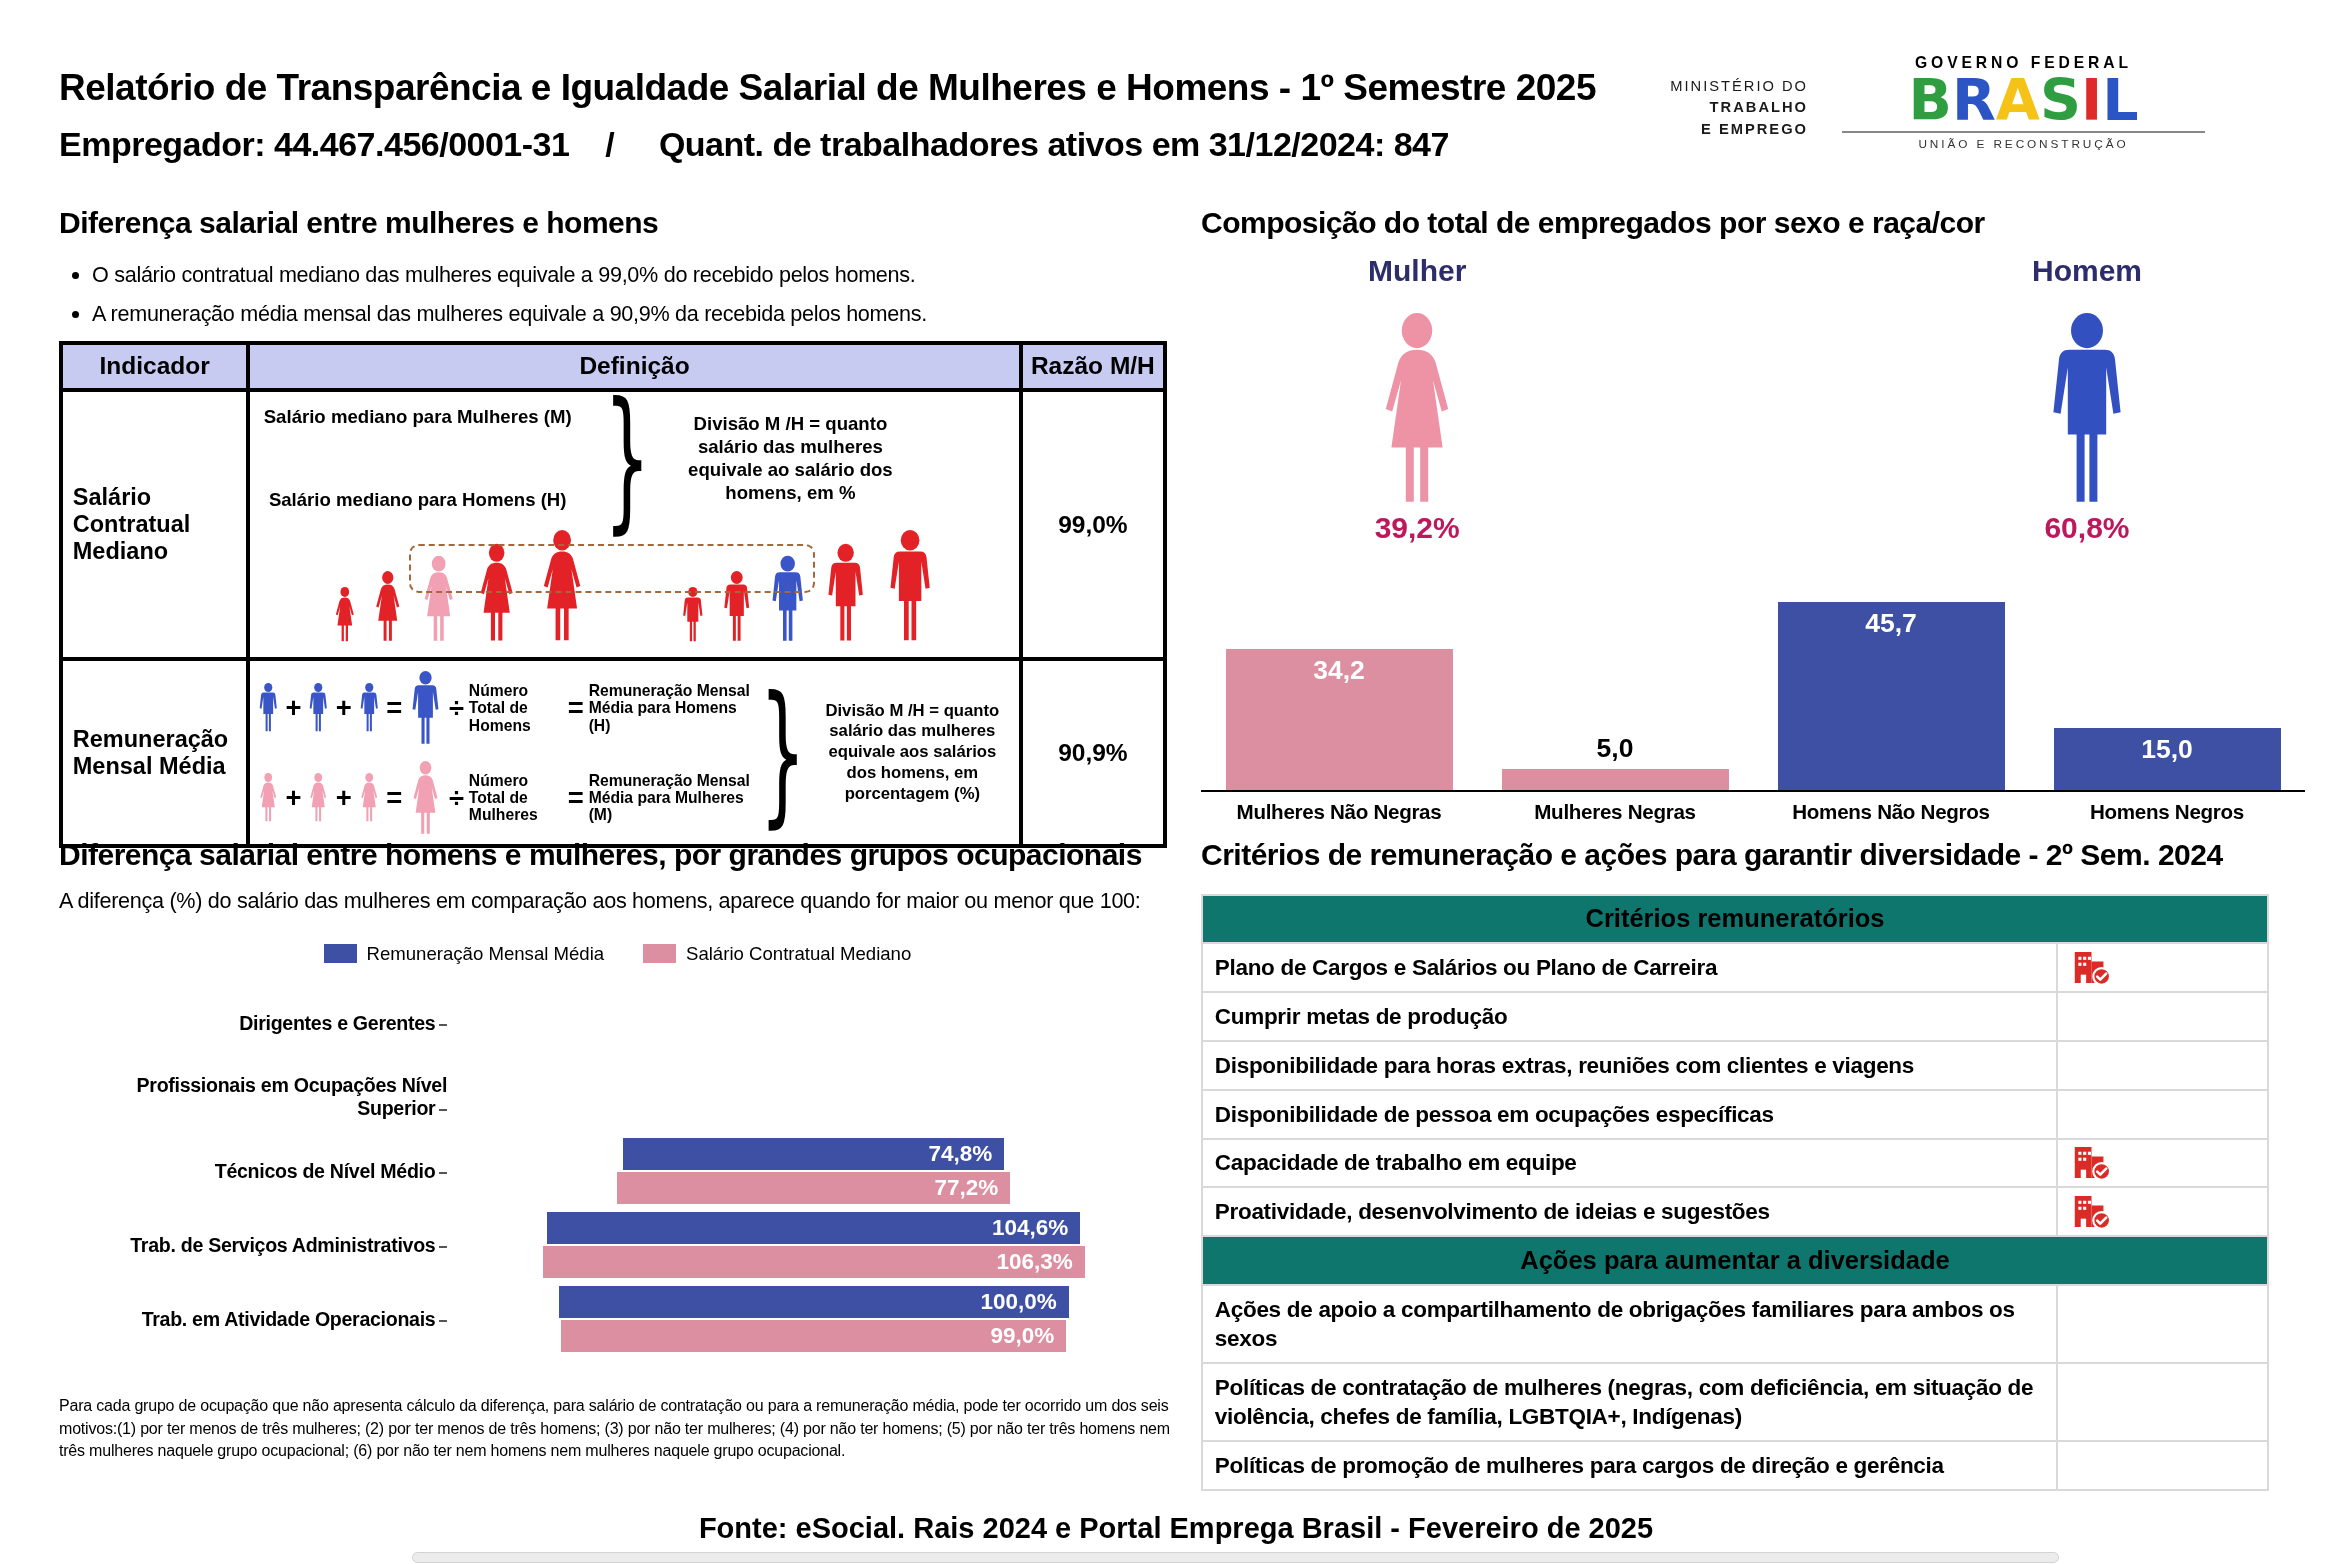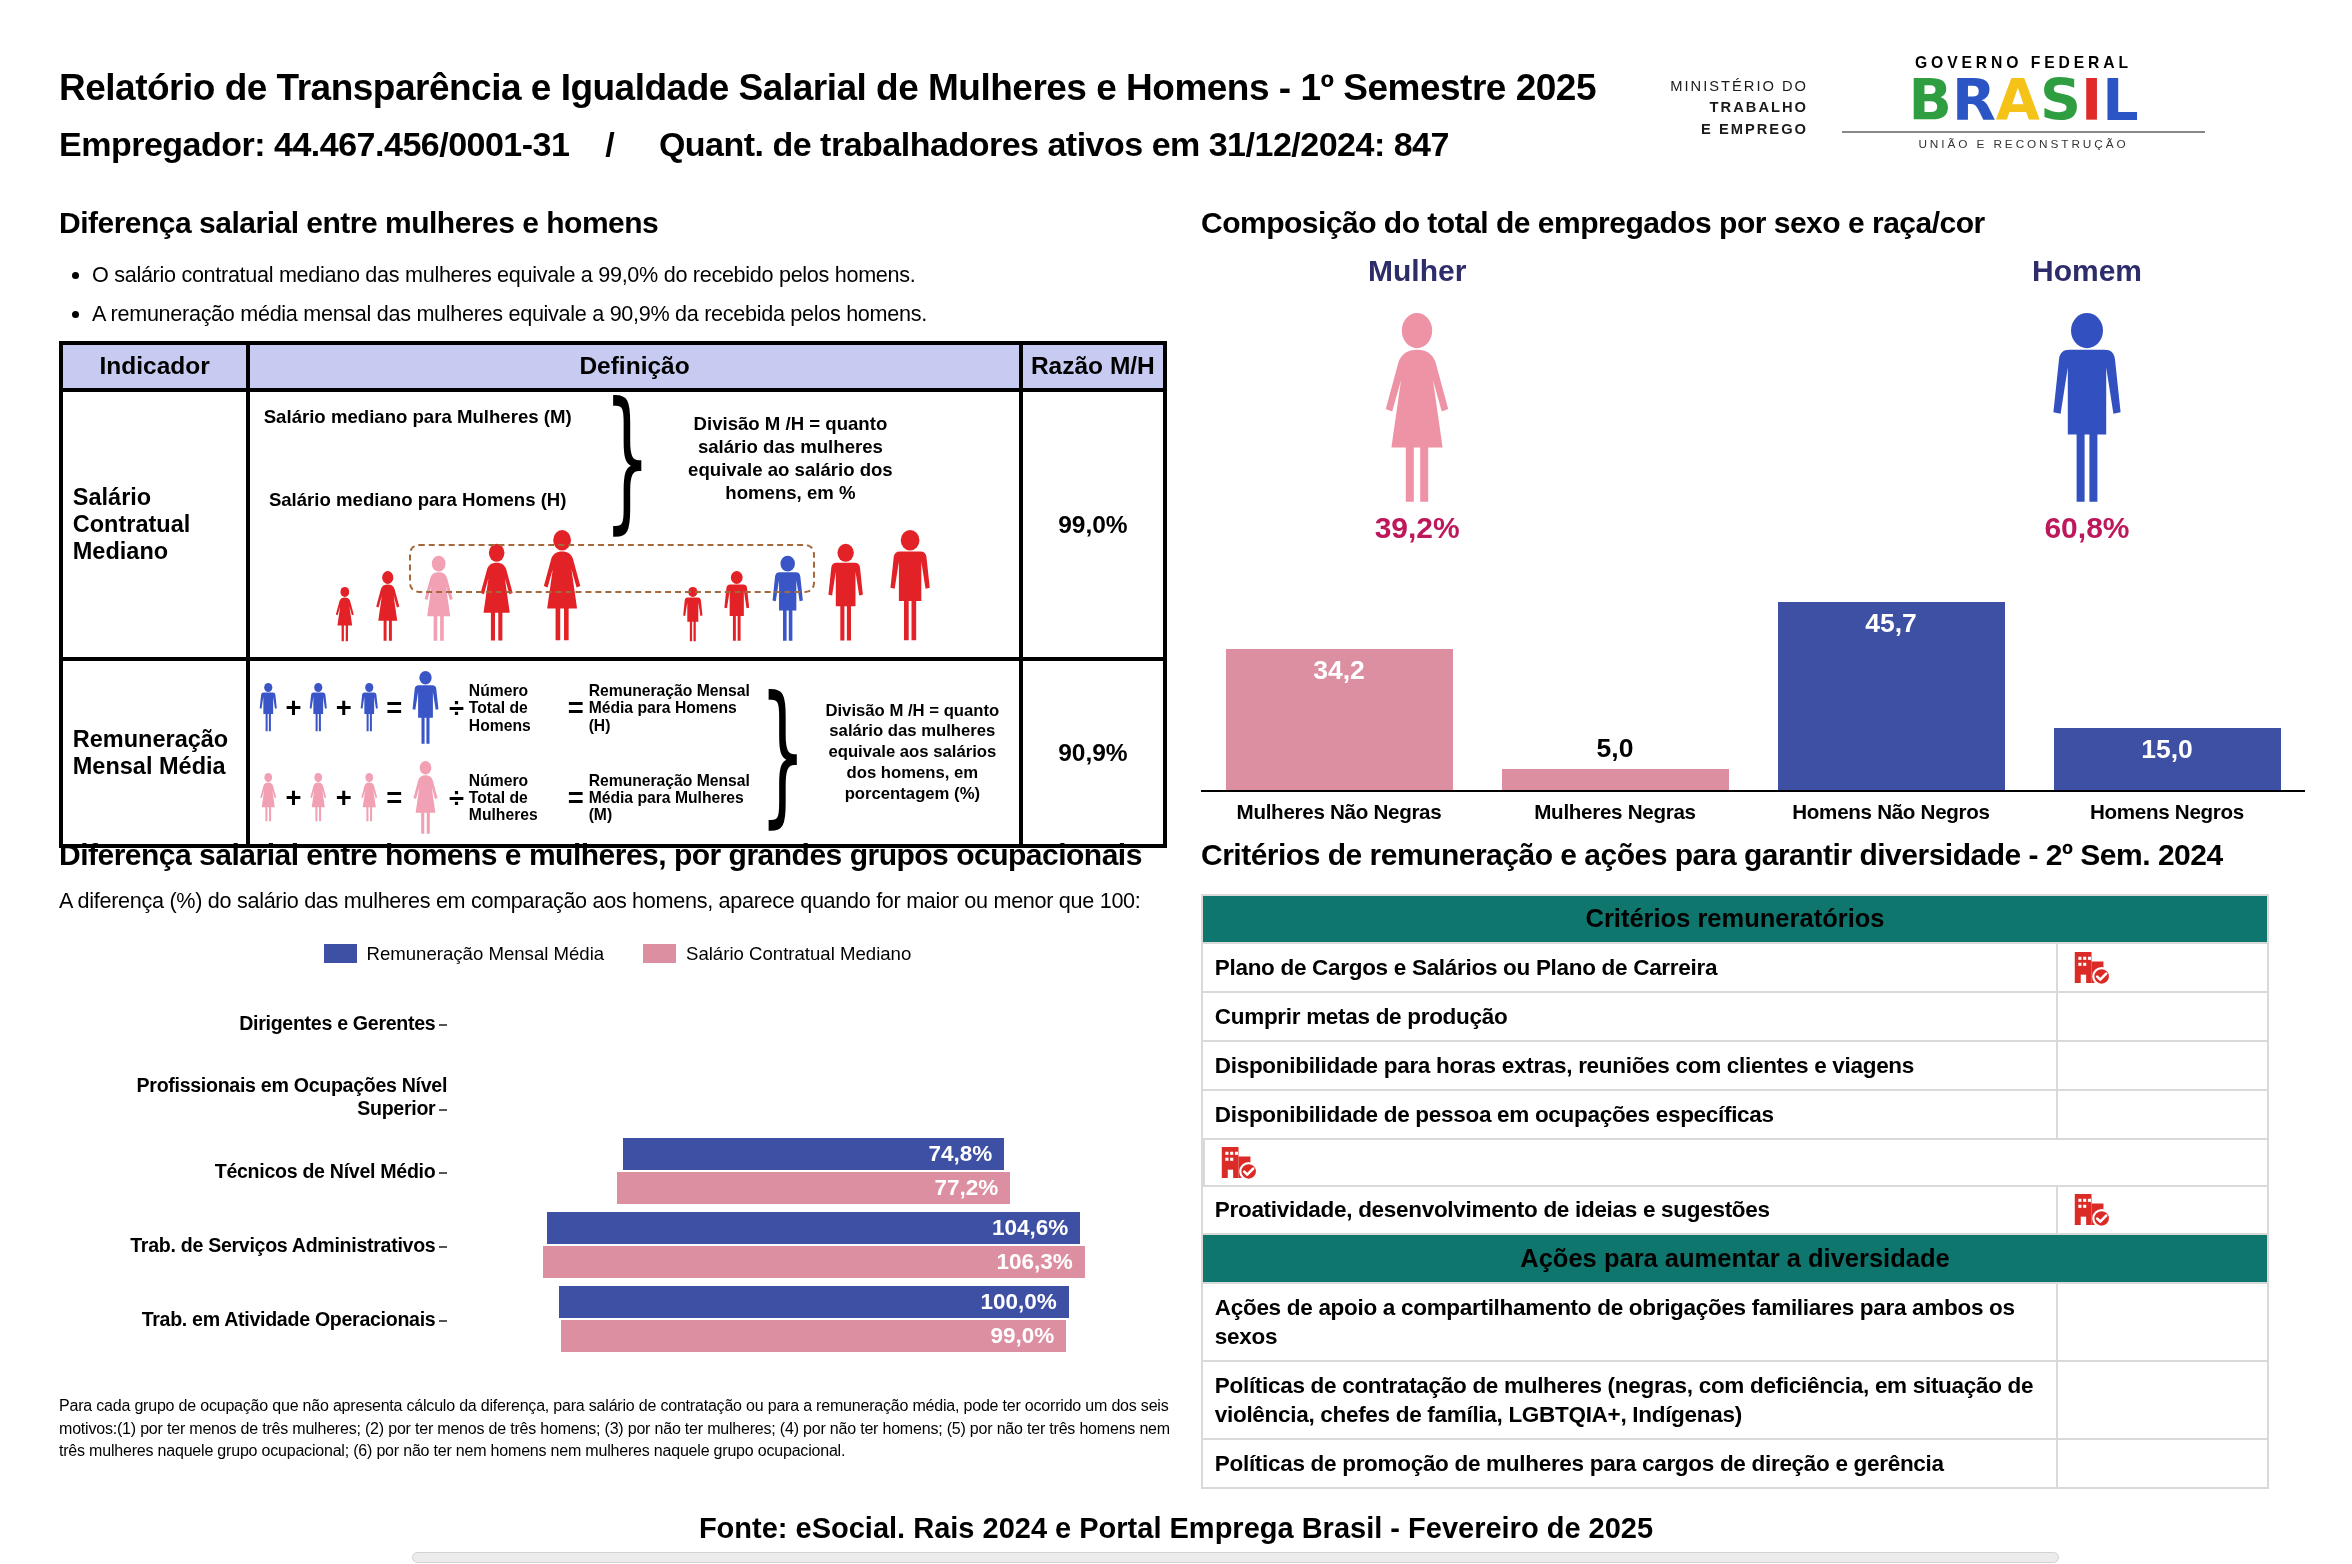--- a/index.html
+++ b/index.html
@@ -397,20 +397,21 @@
       </div>
       <div class="crit-row">
         <div class="crit-label">Disponibilidade para horas extras, reuniões com clientes e viagens</div>
         <div class="crit-check"></div>
       </div>
       <div class="crit-row">
         <div class="crit-label">Disponibilidade de pessoa em ocupações específicas</div>
         <div class="crit-check"></div>
       </div>
       <div class="crit-row">
+        <div class="crit-label">Capacidade de trabalho em equipe</div>
         <div class="crit-check">
           <svg class="crit-icon" viewBox="0 0 36 32">
             <use href="#icon-company-check"></use>
           </svg>
         </div>
       </div>
       <div class="crit-row">
         <div class="crit-label">Proatividade, desenvolvimento de ideias e sugestões</div>
         <div class="crit-check">
           <svg class="crit-icon" viewBox="0 0 36 32">

